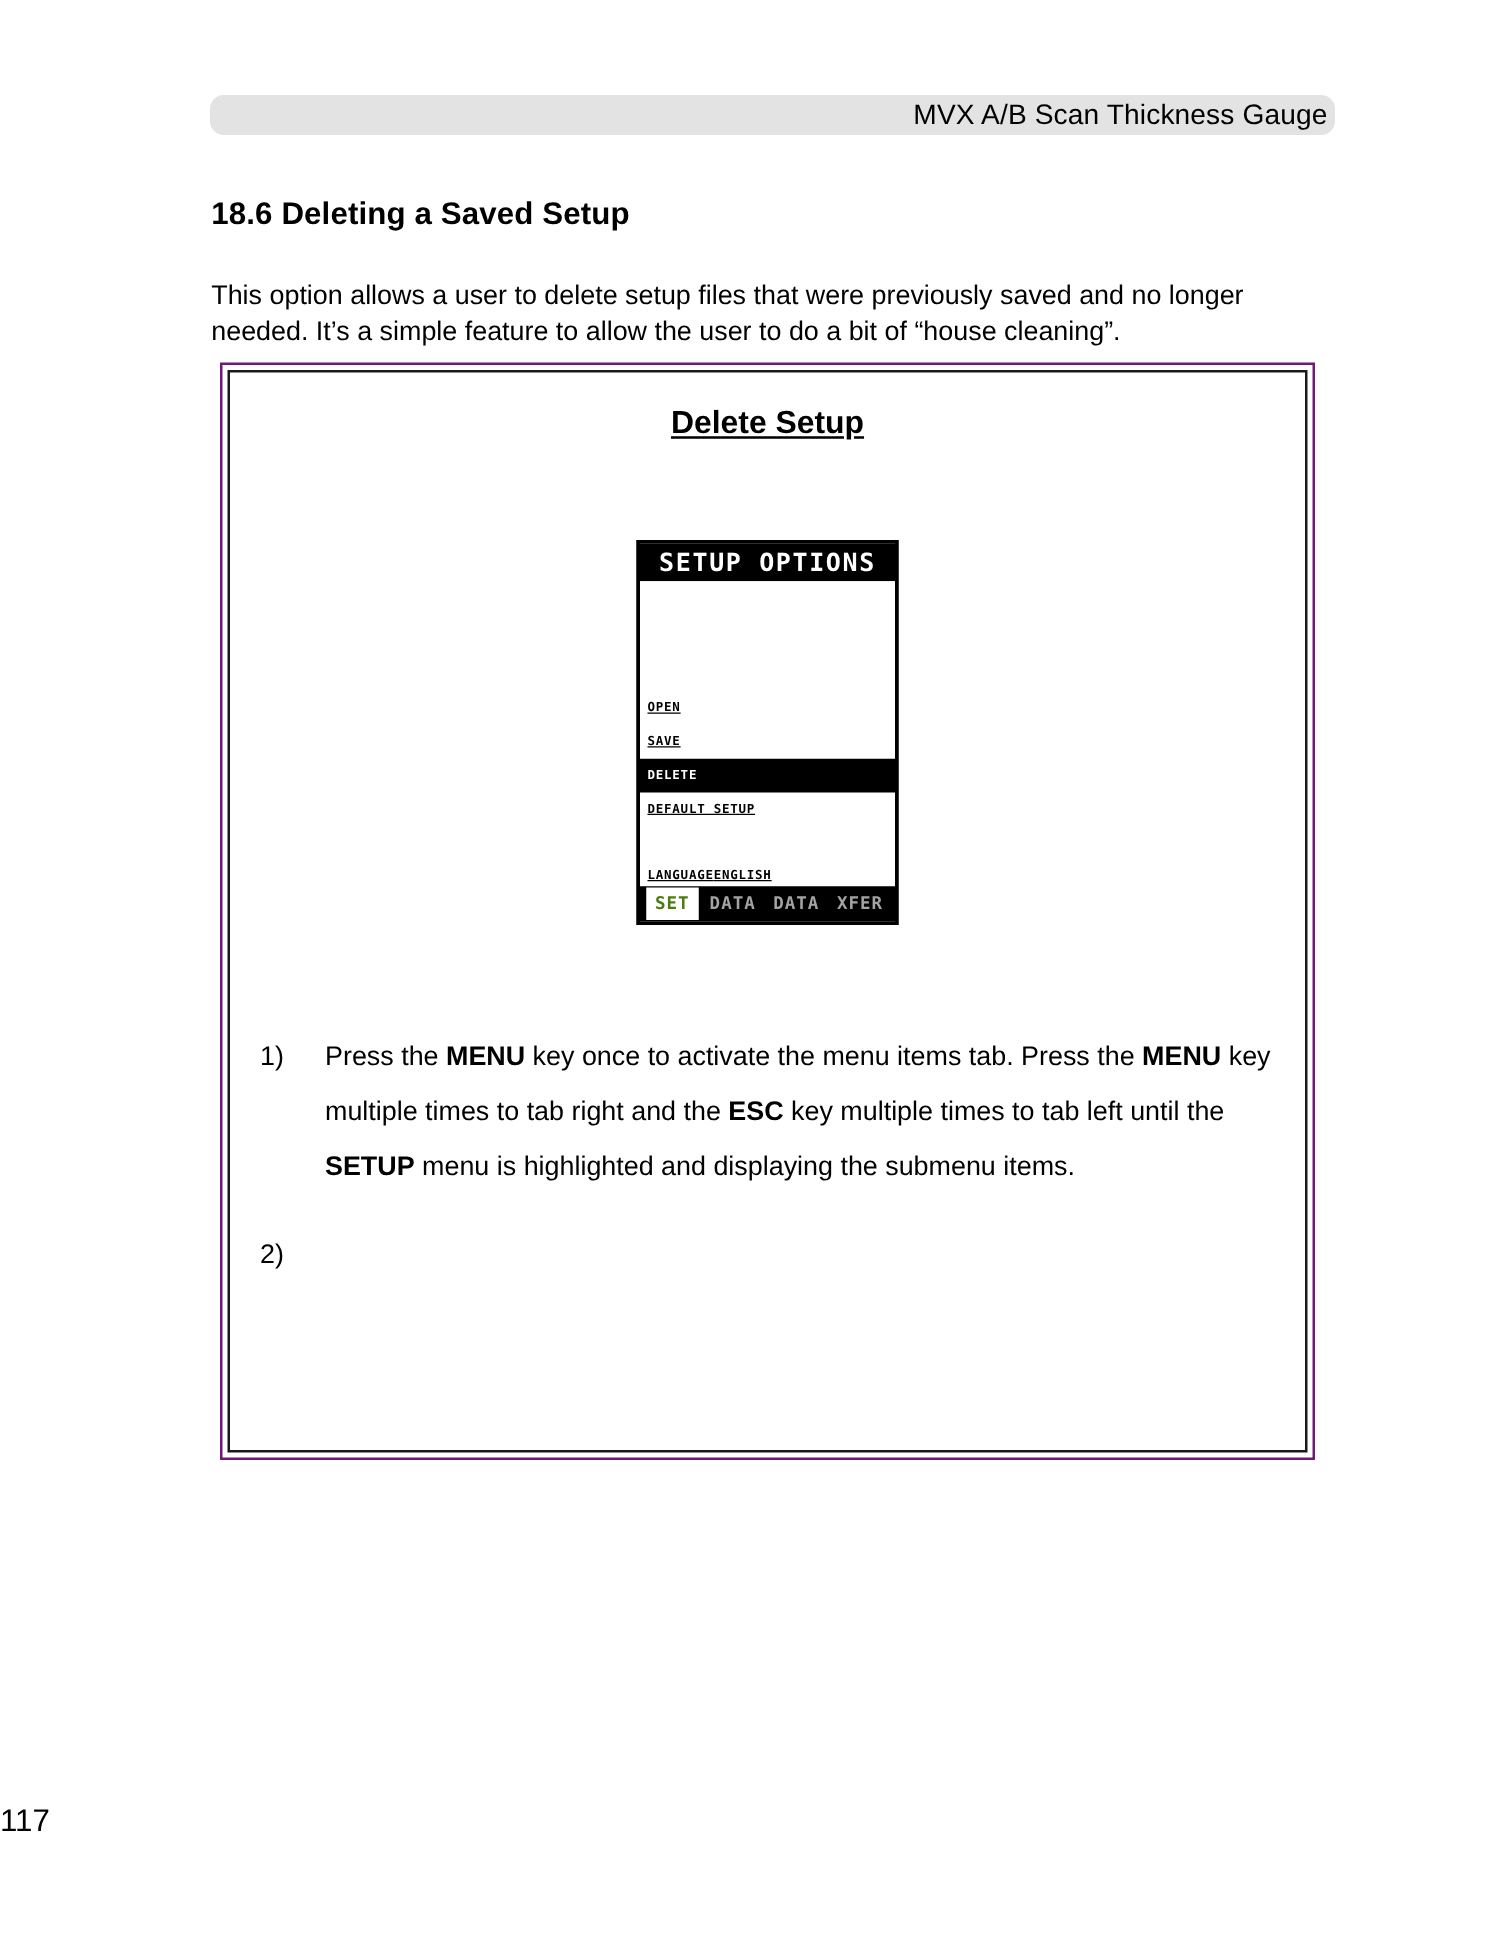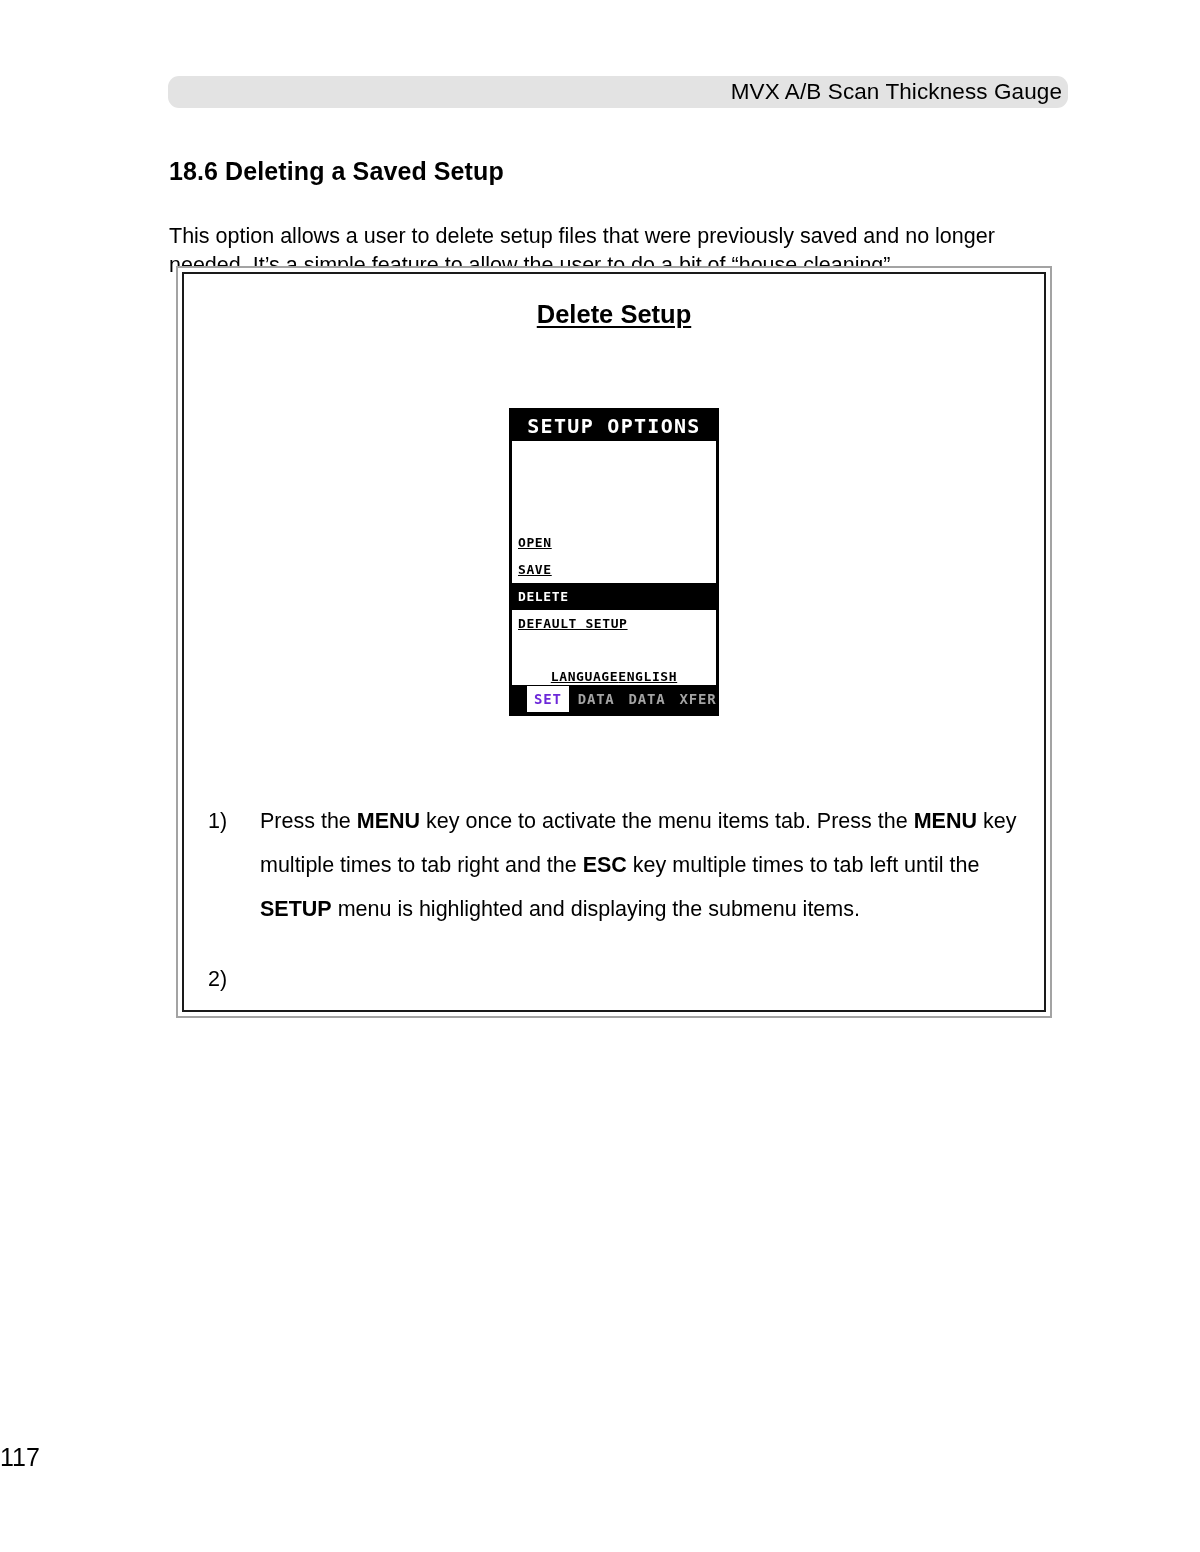--- a/index.html
+++ b/index.html
@@ -55,24 +55,24 @@
     top: 200px;
     width: 890px;
     font-size: 21.5px;
     line-height: 29px;
   }
 
   
   .figure-box {
     position: absolute;
     left: 176px;
-    top: 266px;
+    top: 290px;
     width: 876px;
-    height: 752px;
-    border: 2px solid #a3a3a3;
+    height: 878px;
+    border: 2px solid #701a75;
     box-sizing: border-box;
     background: #ffffff;
   }
   .figure-box-inner {
     position: absolute;
     left: 4px;
     top: 4px;
     right: 4px;
     bottom: 4px;
     border: 2px solid #1a1a1a;
@@ -124,33 +124,33 @@
     background: #ffffff;
   }
   .lcd-spacer {
     height: 88px;
   }
   .lcd-row {
     height: 27px;
     display: flex;
     align-items: center;
     padding: 0 6px;
-    font-size: 13px;
+    font-size: 10px;
     font-weight: bold;
     letter-spacing: 0.6px;
     color: #000000;
     box-sizing: border-box;
   }
   .lcd-row.selected {
     background: #000000;
     color: #ffffff;
   }
   .lcd-row.spaced {
     margin-top: 26px;
-    justify-content: center;
+    justify-content: flex-start;
   }
   .lcd-tabbar {
     position: absolute;
     left: 0;
     right: 0;
     bottom: 0;
     height: 28px;
     background: #000000;
     display: flex;
     align-items: stretch;
@@ -161,22 +161,22 @@
     justify-content: center;
     color: #a3a3a3;
     font-size: 14px;
     font-weight: bold;
     letter-spacing: 0.8px;
     padding: 0 7px;
     box-sizing: border-box;
   }
   .lcd-tab.active {
     background: #ffffff;
-    color: #6d28d9;
-    margin: 1px 2px 1px 15px;
+    color: #4d7c0f;
+    margin: 1px 2px 1px 5px;
   }
   .lcd-tab-spacer { flex: 1; }
 
   
   .steps {
     position: absolute;
     left: 24px;
     right: 24px;
     top: 525px;
   }

